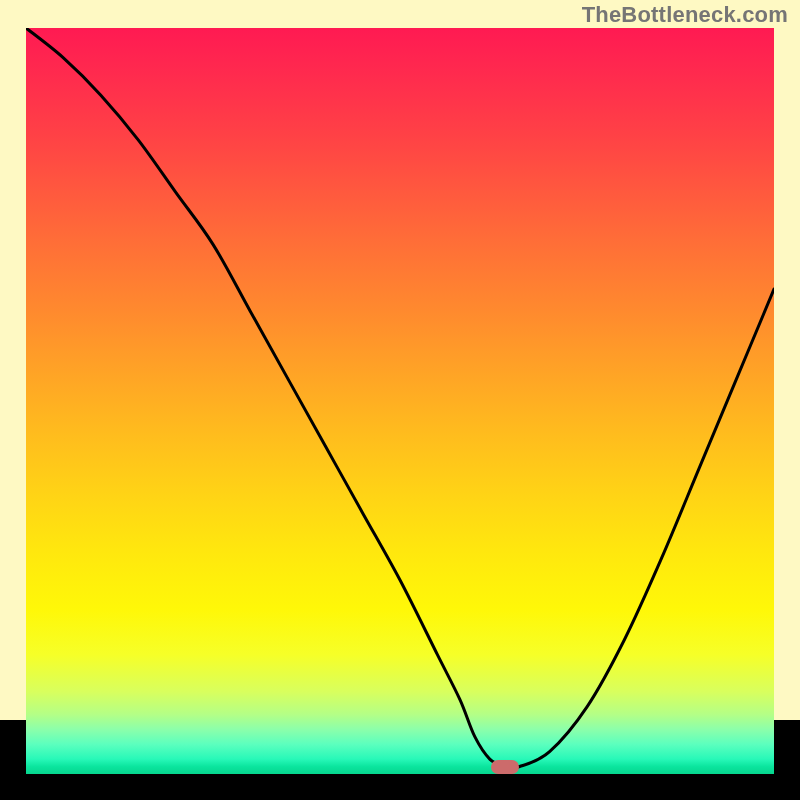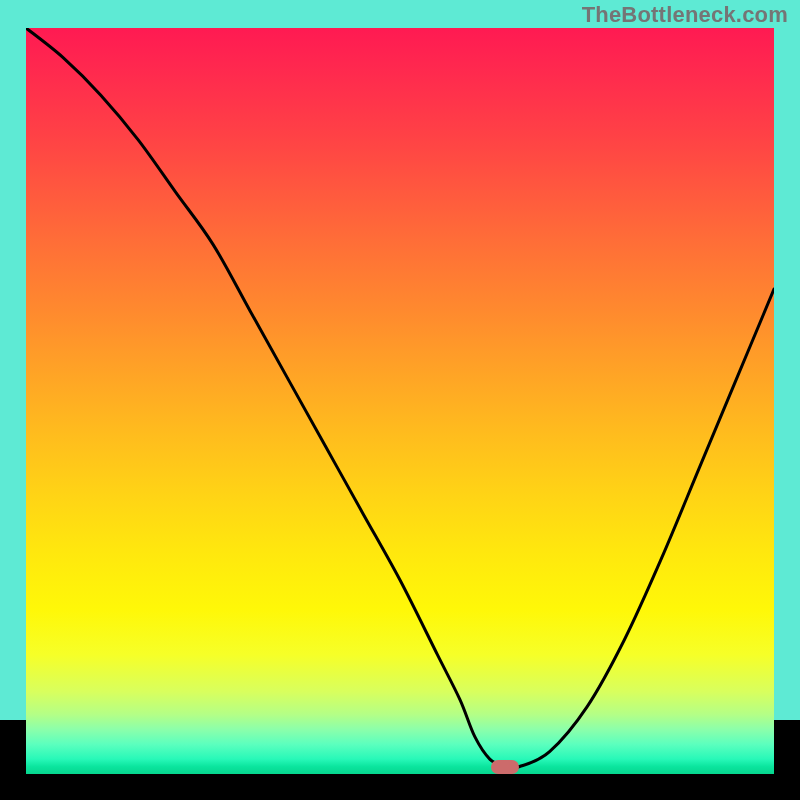--- a/index.html
+++ b/index.html
@@ -9,21 +9,21 @@
     height: 800px;
     background: #000;
     overflow: hidden;
   }
   .frame {
     position: absolute;
     left: 0;
     top: 0;
     width: 800px;
     height: 720px;
-    background: #5eead4;
+    background: #fef9c3;
   }
   .attribution {
     position: absolute;
     top: 2px;
     right: 12px;
     font-family: Arial, Helvetica, sans-serif;
     font-size: 22px;
     font-weight: 600;
     color: #757575;
     letter-spacing: 0.2px;

